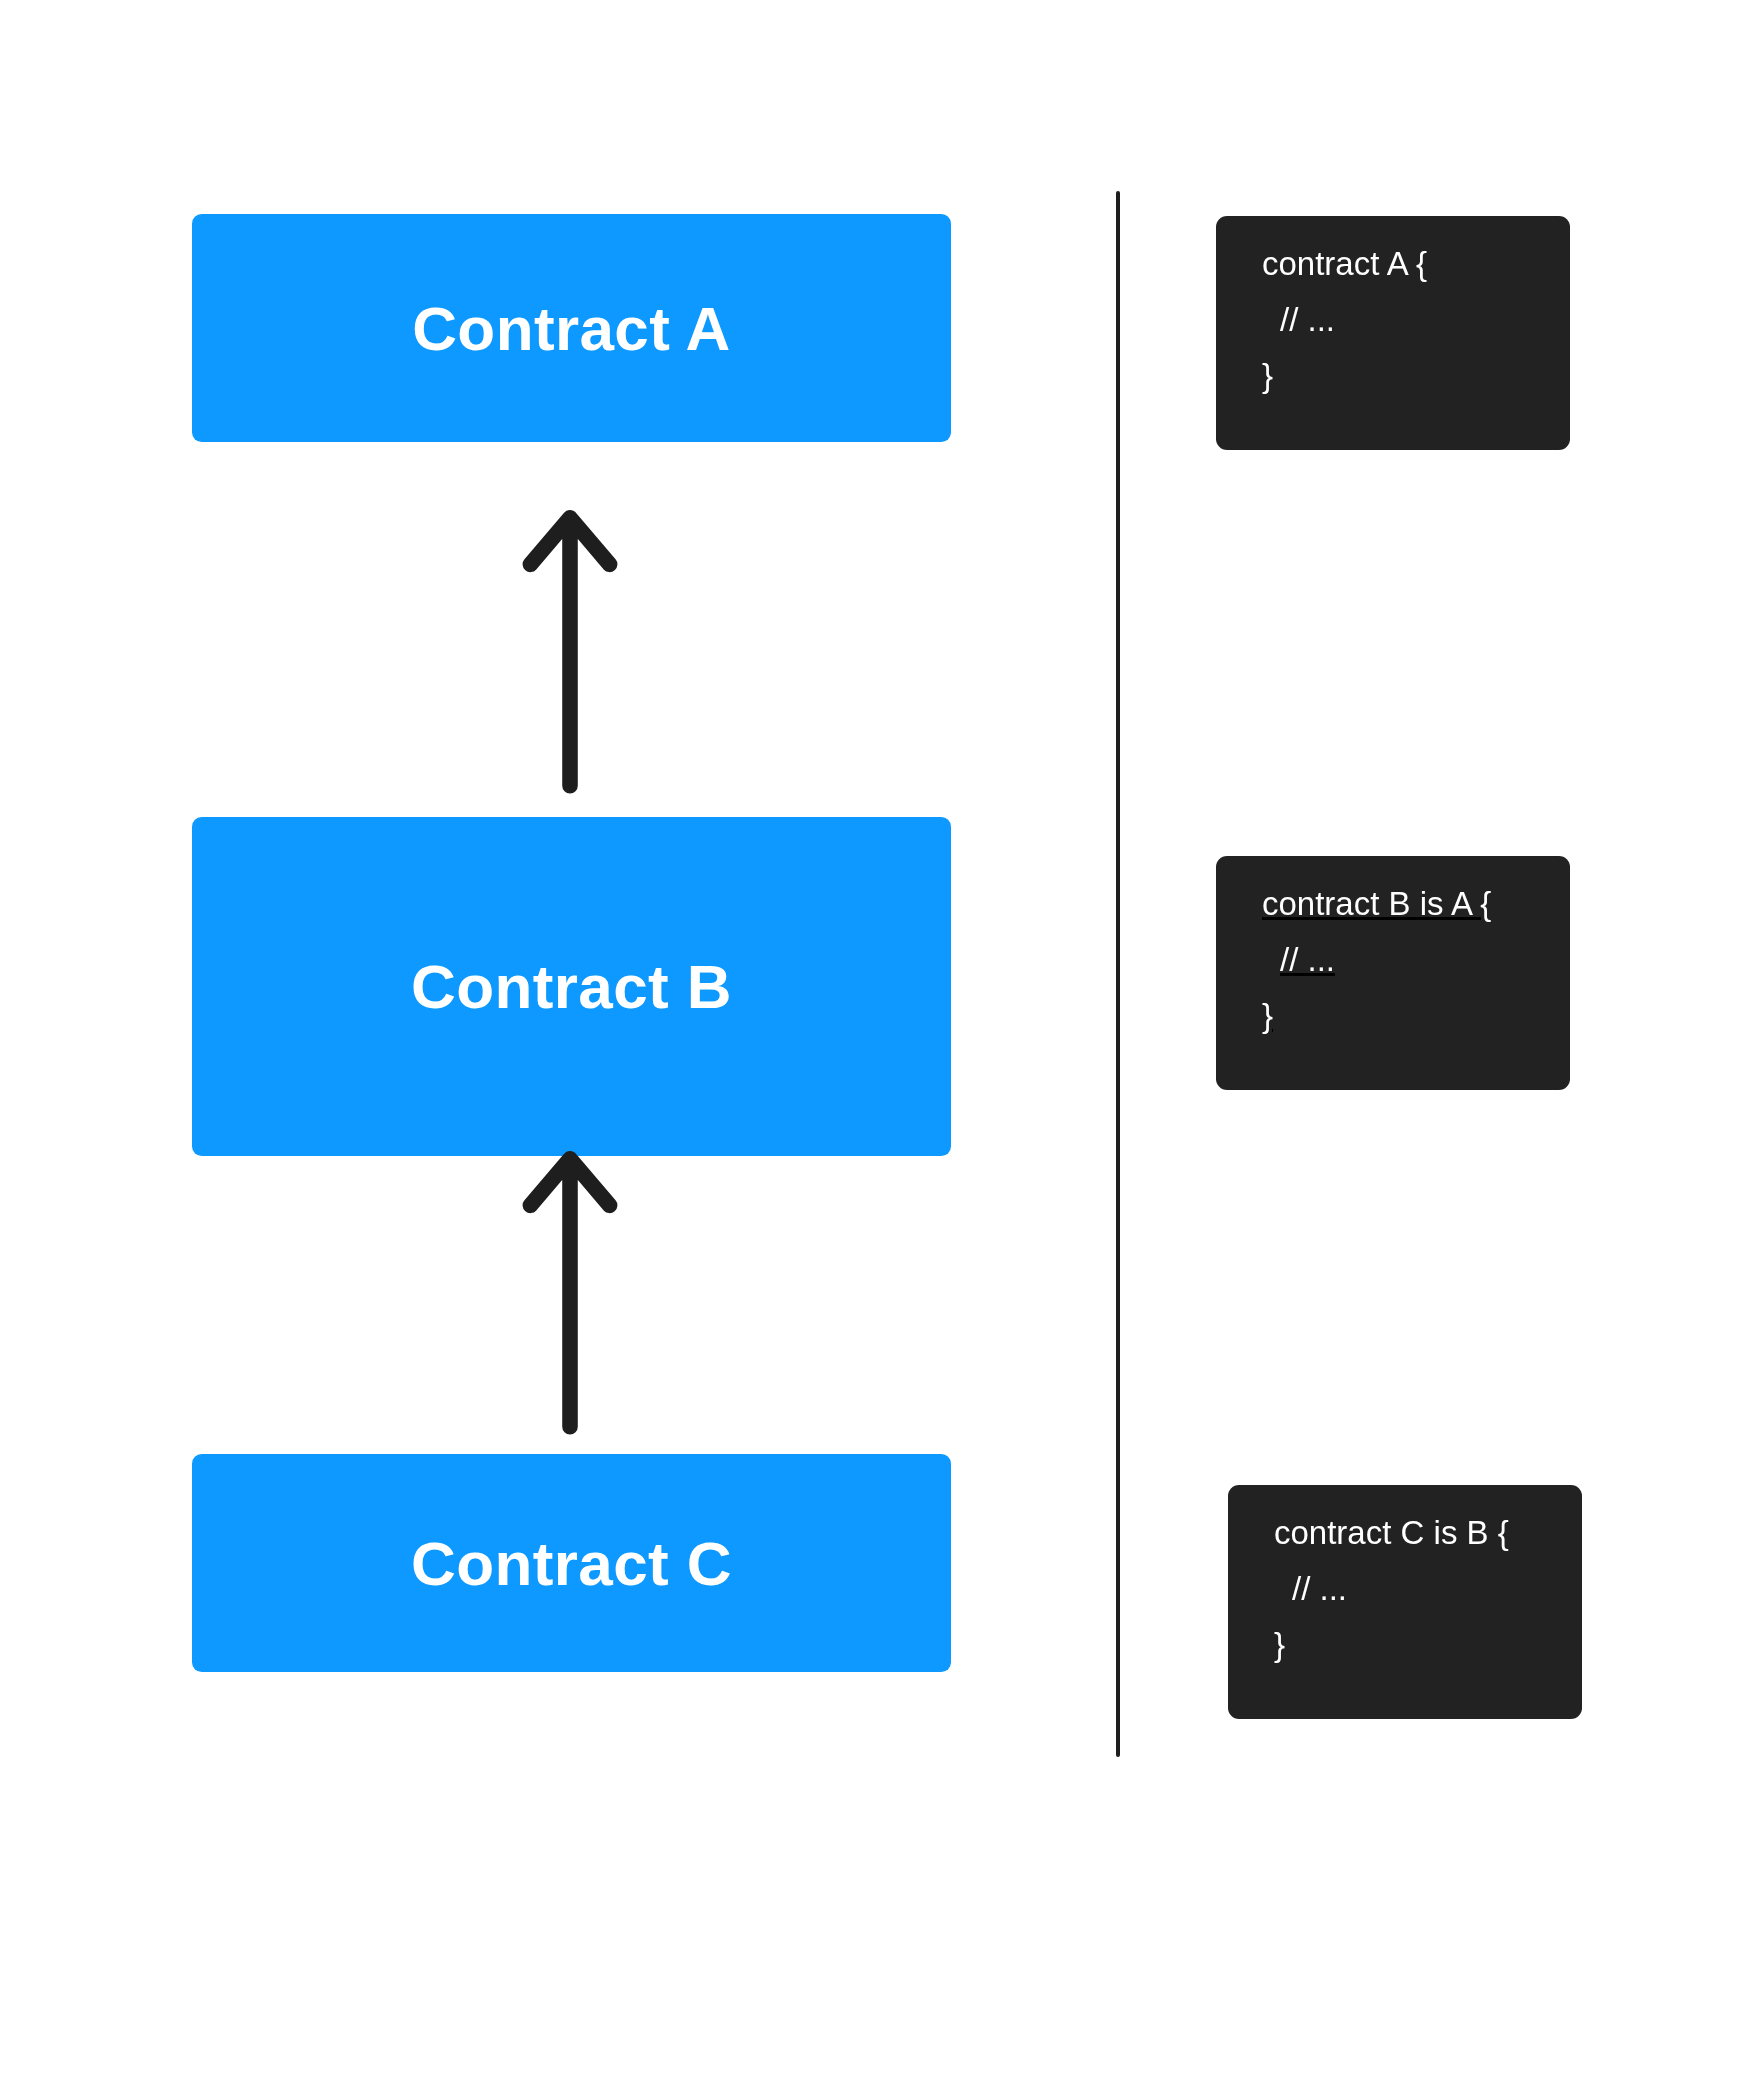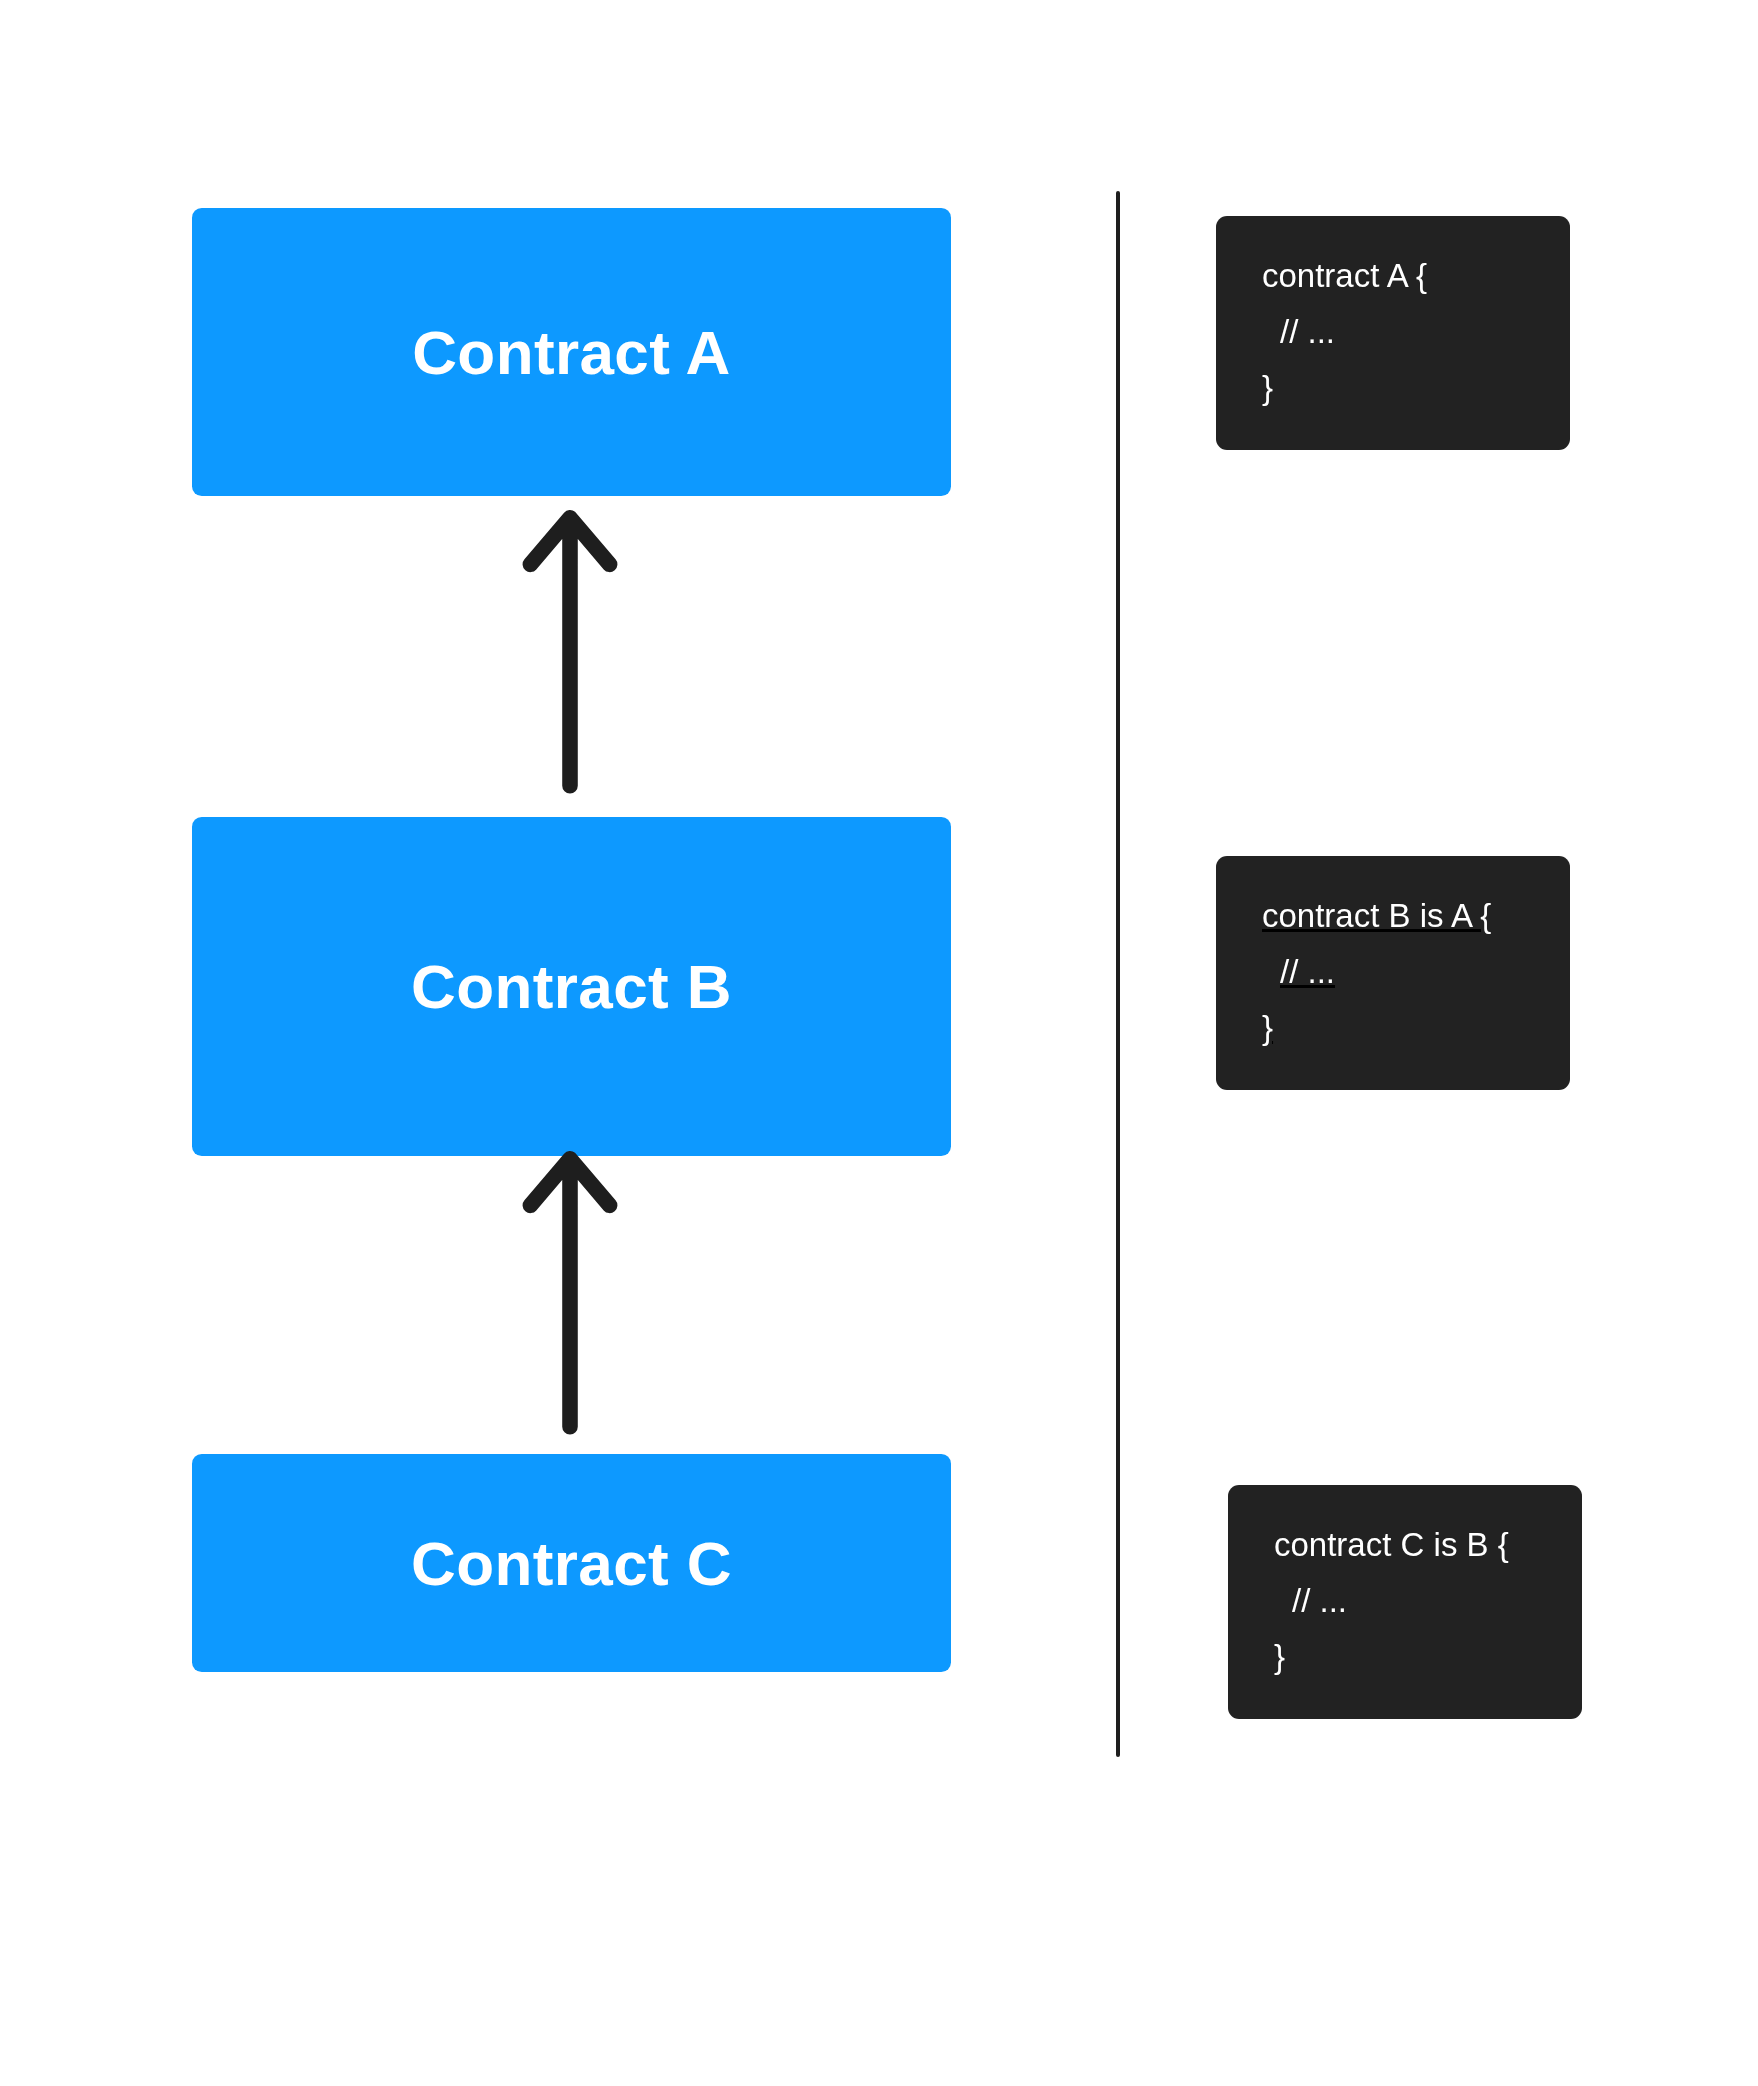--- a/index.html
+++ b/index.html
@@ -21,21 +21,21 @@
   .contract-box {
     position: absolute;
     left: 192px;
     width: 759px;
     background: var(--accent-blue, #0d99ff);
     border-radius: 9.7px;
     display: flex;
     align-items: center;
     justify-content: center;
   }
-  #box-a { top: 208px;  height: 288px; }
+  #box-a { top: 214px;  height: 228px; }
   #box-b { top: 817px; height: 339px; }
   #box-c { top: 1454px; height: 218px; }
   .contract-label {
     color: var(--text-on-blue, #ffffff);
     font-size: 62px;
     font-weight: 700;
     letter-spacing: 0.4px;
     white-space: nowrap;
   }
   
@@ -60,21 +60,21 @@
   }
   
   .code-block {
     position: absolute;
     left: 1216px;
     width: 354px;
     height: 234px;
     background: var(--code-bg, #222222);
     border-radius: 11px;
     box-sizing: border-box;
-    padding: 32px 22px 0 46px;
+    padding: 20px 22px 0 46px;
   }
   #code-a { top: 216px; }
   #code-b { top: 856px; text-decoration: underline; }
   #code-c { top: 1485px; margin-left: 12px; }
   .code-line {
     color: var(--code-text, #ffffff);
     font-size: 33px;
     line-height: 56px;
     white-space: pre;
   }

